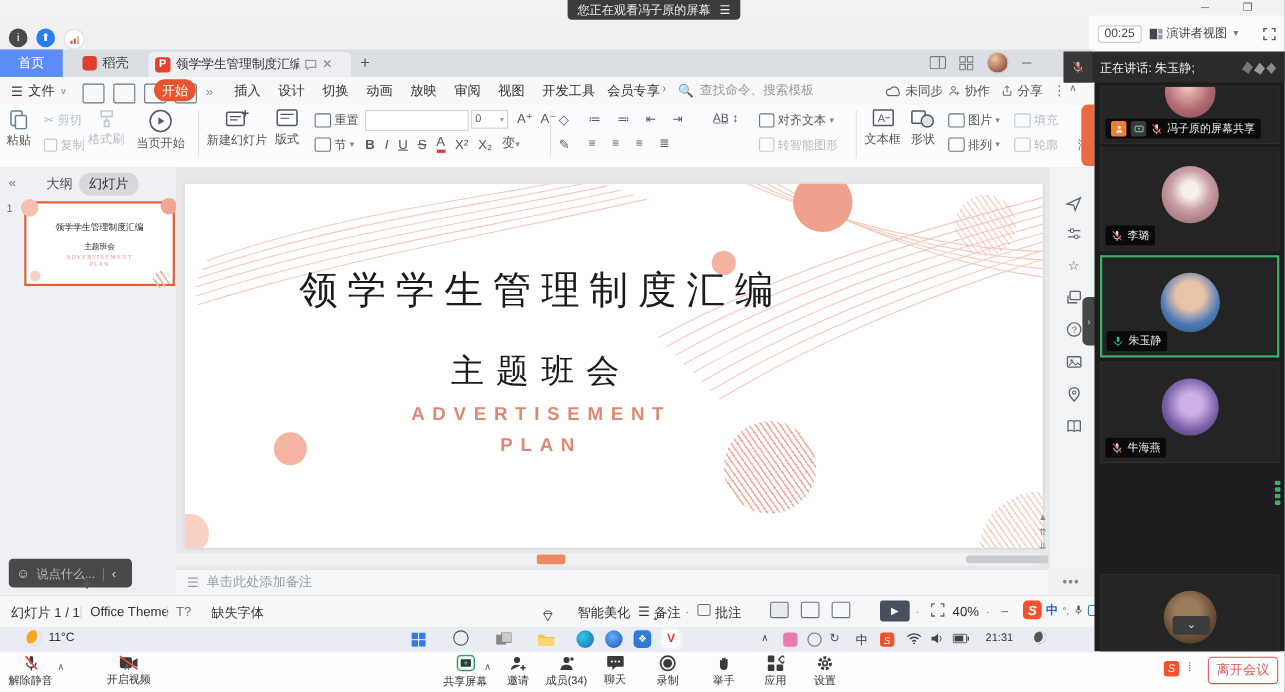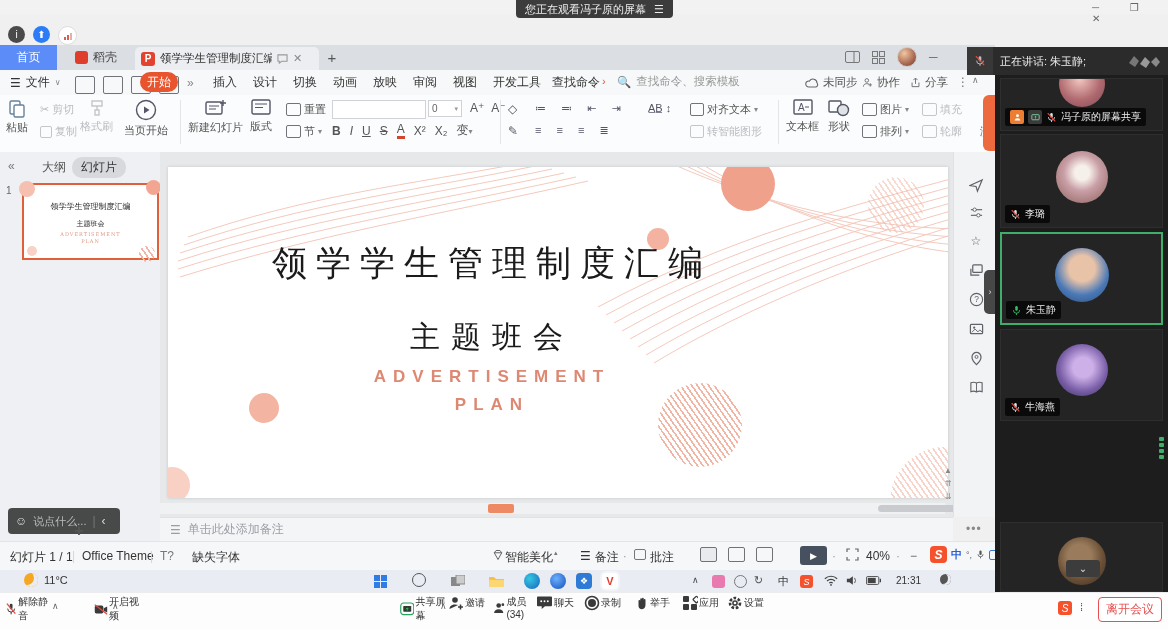--- a/index.html
+++ b/index.html
@@ -99,21 +99,21 @@
   .cursor-plus{left:74px;top:521px;color:#555;font-size:17px;font-weight:bold;}
 
   
   .taskbar{left:0;top:570px;width:995px;height:22px;background:#e9ecf3;display:flex;align-items:center;}
   .tk-ico{position:absolute;top:573px;width:16px;height:16px;border-radius:3px;display:flex;align-items:center;justify-content:center;font-size:10px;color:#fff;}
   .crescent{width:14px;height:14px;border-radius:50%;background:#f5a623;box-shadow:-4px -2px 0 0 #e9ecf3 inset;}
   .tray-t{font-size:10px;color:#333;line-height:10px;text-align:right;}
 
   
   .meetbar{left:0;top:592px;width:1168px;height:37px;background:#fdfdfe;border-top:1px solid #ececee;}
-  .mb-item{position:absolute;top:595px;display:flex;align-items:center;gap:1px;font-size:10px;color:#333;width:46px;}
+  .mb-item{position:absolute;top:595px;display:flex;flex-direction:column;align-items:center;gap:1px;font-size:10px;color:#333;width:46px;}
   .chev{position:absolute;top:601px;color:#666;font-size:9px;}
   .leave-btn{left:1098px;top:597px;width:62px;height:23px;border:1px solid #e85050;color:#e85050;border-radius:4px;background:#fff;font-size:12px;display:flex;align-items:center;justify-content:center;}
 
   
   .panel{left:995px;top:47px;width:173px;height:545px;background:#1d1d1d;}
   .speak-banner{left:967px;top:47px;width:201px;height:28px;background:#2b2b2b;display:flex;align-items:center;color:#eee;font-size:11px;}
   .sb-micbox{width:26px;height:28px;background:#383838;display:flex;align-items:center;justify-content:center;flex:none;}
   .tile{position:absolute;left:1000px;width:163px;background:#242424;border:1px solid #2e2e2e;box-sizing:border-box;overflow:hidden;}
   .tile.speaking{border:2px solid #3fae6a;}
   .pav{position:absolute;left:50%;transform:translateX(-50%);border-radius:50%;}
@@ -141,20 +141,35 @@
     <div class="float-ico" style="background:#2b7cf6;">⬆</div>
     <div class="float-ico" style="background:#fff;border:1px solid #ddd;">
       <svg width="10" height="10" viewBox="0 0 10 10">
           <rect x="1" y="6" width="2" height="3" fill="#e05a4e"></rect>
           <rect x="4" y="4" width="2" height="5" fill="#e05a4e"></rect>
           <rect x="7" y="2" width="2" height="7" fill="#e0b0ab"></rect>
         </svg>
     </div>
   </div>
 
+  <div class="abs mt-bar">
+    <span class="timer">00:25</span>
+    <div class="viewmode">
+      <svg width="12" height="10" viewBox="0 0 12 10">
+          <rect x="0" y="0" width="7" height="10" fill="#445"></rect>
+          <rect x="8" y="0" width="4" height="4.5" fill="#99a"></rect>
+          <rect x="8" y="5.5" width="4" height="4.5" fill="#99a"></rect>
+        </svg>
+      <span>演讲者视图</span>
+      <span style="font-size:8px;color:#777;">▼</span>
+    </div>
+    <svg width="12" height="12" viewBox="0 0 12 12" style="margin-left:14px;">
+        <path d="M1 4V1h3M8 1h3v3M11 8v3H8M4 11H1V8" fill="none" stroke="#555" stroke-width="1.3"></path>
+      </svg>
+  </div>
 
   <div class="abs tabbar">
     <div class="tab-home">
         <span>首页</span>
       </div>
     <div class="tab-docer">
       <span class="docer-logo"></span>
       <span>稻壳</span>
     </div>
     <div class="tab-doc">
@@ -201,21 +216,21 @@
       <span>开始</span>
     </div>
   <span class="abs menu-item" style="left:213px;">插入</span>
   <span class="abs menu-item" style="left:253px;">设计</span>
   <span class="abs menu-item" style="left:293px;">切换</span>
   <span class="abs menu-item" style="left:333px;">动画</span>
   <span class="abs menu-item" style="left:373px;">放映</span>
   <span class="abs menu-item" style="left:413px;">审阅</span>
   <span class="abs menu-item" style="left:453px;">视图</span>
   <span class="abs menu-item" style="left:493px;">开发工具</span>
-  <span class="abs menu-item" style="left:552px;">查找命令</span>
+  <span class="abs menu-item" style="left:552px;">会员专享</span>
   <span class="abs" style="left:602px;top:75px;color:#e8542e;font-size:11px;">›</span>
   <div class="abs search-box">
     <span>🔍</span>
     <span>查找命令、搜索模板</span>
   </div>
   <div class="abs mb-right" style="left:805px;top:75px;">
     <svg width="14" height="10" viewBox="0 0 14 10">
         <path d="M4 9a3 3 0 1 1 .5-5.9A4 4 0 0 1 12 5a2.5 2.5 0 0 1-1 4z" fill="none" stroke="#666" stroke-width="1.1"></path>
       </svg>
     <span>未同步</span>
@@ -489,21 +504,21 @@
   </div>
   <span class="abs cursor-plus">+</span>
 
   <div class="abs statusbar"></div>
   <span class="sb" style="left:10px;">幻灯片 1 / 1</span>
   <span class="sb sb-sep" style="left:72px;">|</span>
   <span class="sb" style="left:82px;">Office Theme</span>
   <span class="sb sb-sep" style="left:150px;">|</span>
   <span class="sb" style="left:160px;color:#777;">T?</span>
   <span class="sb" style="left:192px;">缺失字体</span>
-  <div class="sb" style="left:492px;display:flex;gap:1px;align-items:flex-start;font-family:Liberation Serif, serif;">
+  <div class="sb" style="left:492px;display:flex;gap:21px;align-items:flex-end;font-family:Liberation Serif, serif;">
     <svg width="12" height="12" viewBox="0 0 16 16">
         <path d="M3 5h10l-5 9zM3 5l2.5-3h5L13 5" fill="none" stroke="#555" stroke-width="1.2"></path>
       </svg>
     <span>智能美化</span>
     <span style="font-size:7px;color:#777;">▴</span>
   </div>
   <div class="sb" style="left:580px;display:flex;gap:4px;">
     <span>☰</span>
     <span>备注</span>
       <span style="color:#999;">·</span>

